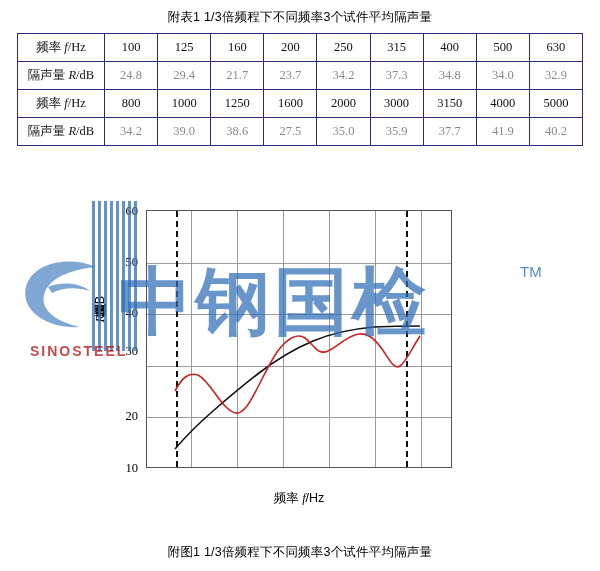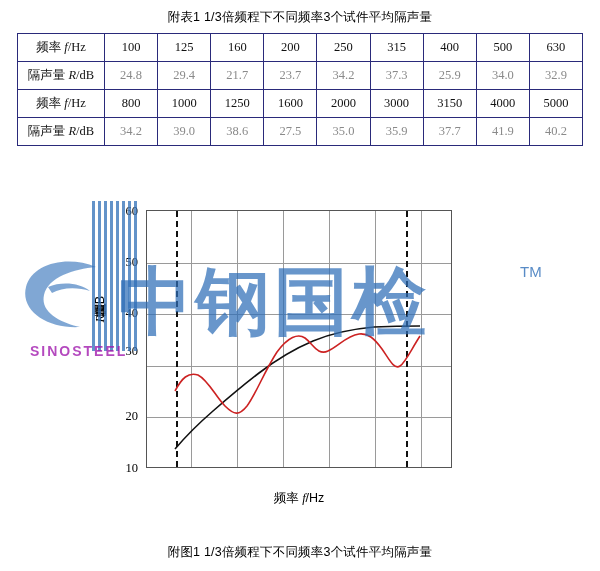--- a/index.html
+++ b/index.html
@@ -193,21 +193,21 @@
     opacity: 0.8;
     font-family: "Liberation Sans", sans-serif;
   }
   .wm-sub {
     position: absolute;
     left: 30px;
     top: 148px;
     font-size: 14px;
     font-weight: bold;
     letter-spacing: 2px;
-    color: #a21caf;
+    color: #b91c1c;
     opacity: 0.8;
     font-family: "Liberation Sans", sans-serif;
   }
   .wm-bars {
     position: absolute;
     left: 92px;
     top: 6px;
     width: 48px;
     height: 150px;
     opacity: 0.75;
@@ -247,21 +247,21 @@
       <td class="val">630</td>
     </tr>
     <tr class="faint">
       <td class="rowhead">隔声量 <i>R</i>/dB</td>
       <td class="val">24.8</td>
       <td class="val">29.4</td>
       <td class="val">21.7</td>
       <td class="val">23.7</td>
       <td class="val">34.2</td>
       <td class="val">37.3</td>
-      <td class="val">25.9</td>
+      <td class="val">34.8</td>
       <td class="val">34.0</td>
       <td class="val">32.9</td>
     </tr>
     <tr>
       <td class="rowhead">频率 <i>f</i>/Hz</td>
       <td class="val">800</td>
       <td class="val">1000</td>
       <td class="val">1250</td>
       <td class="val">1600</td>
       <td class="val">2000</td>

